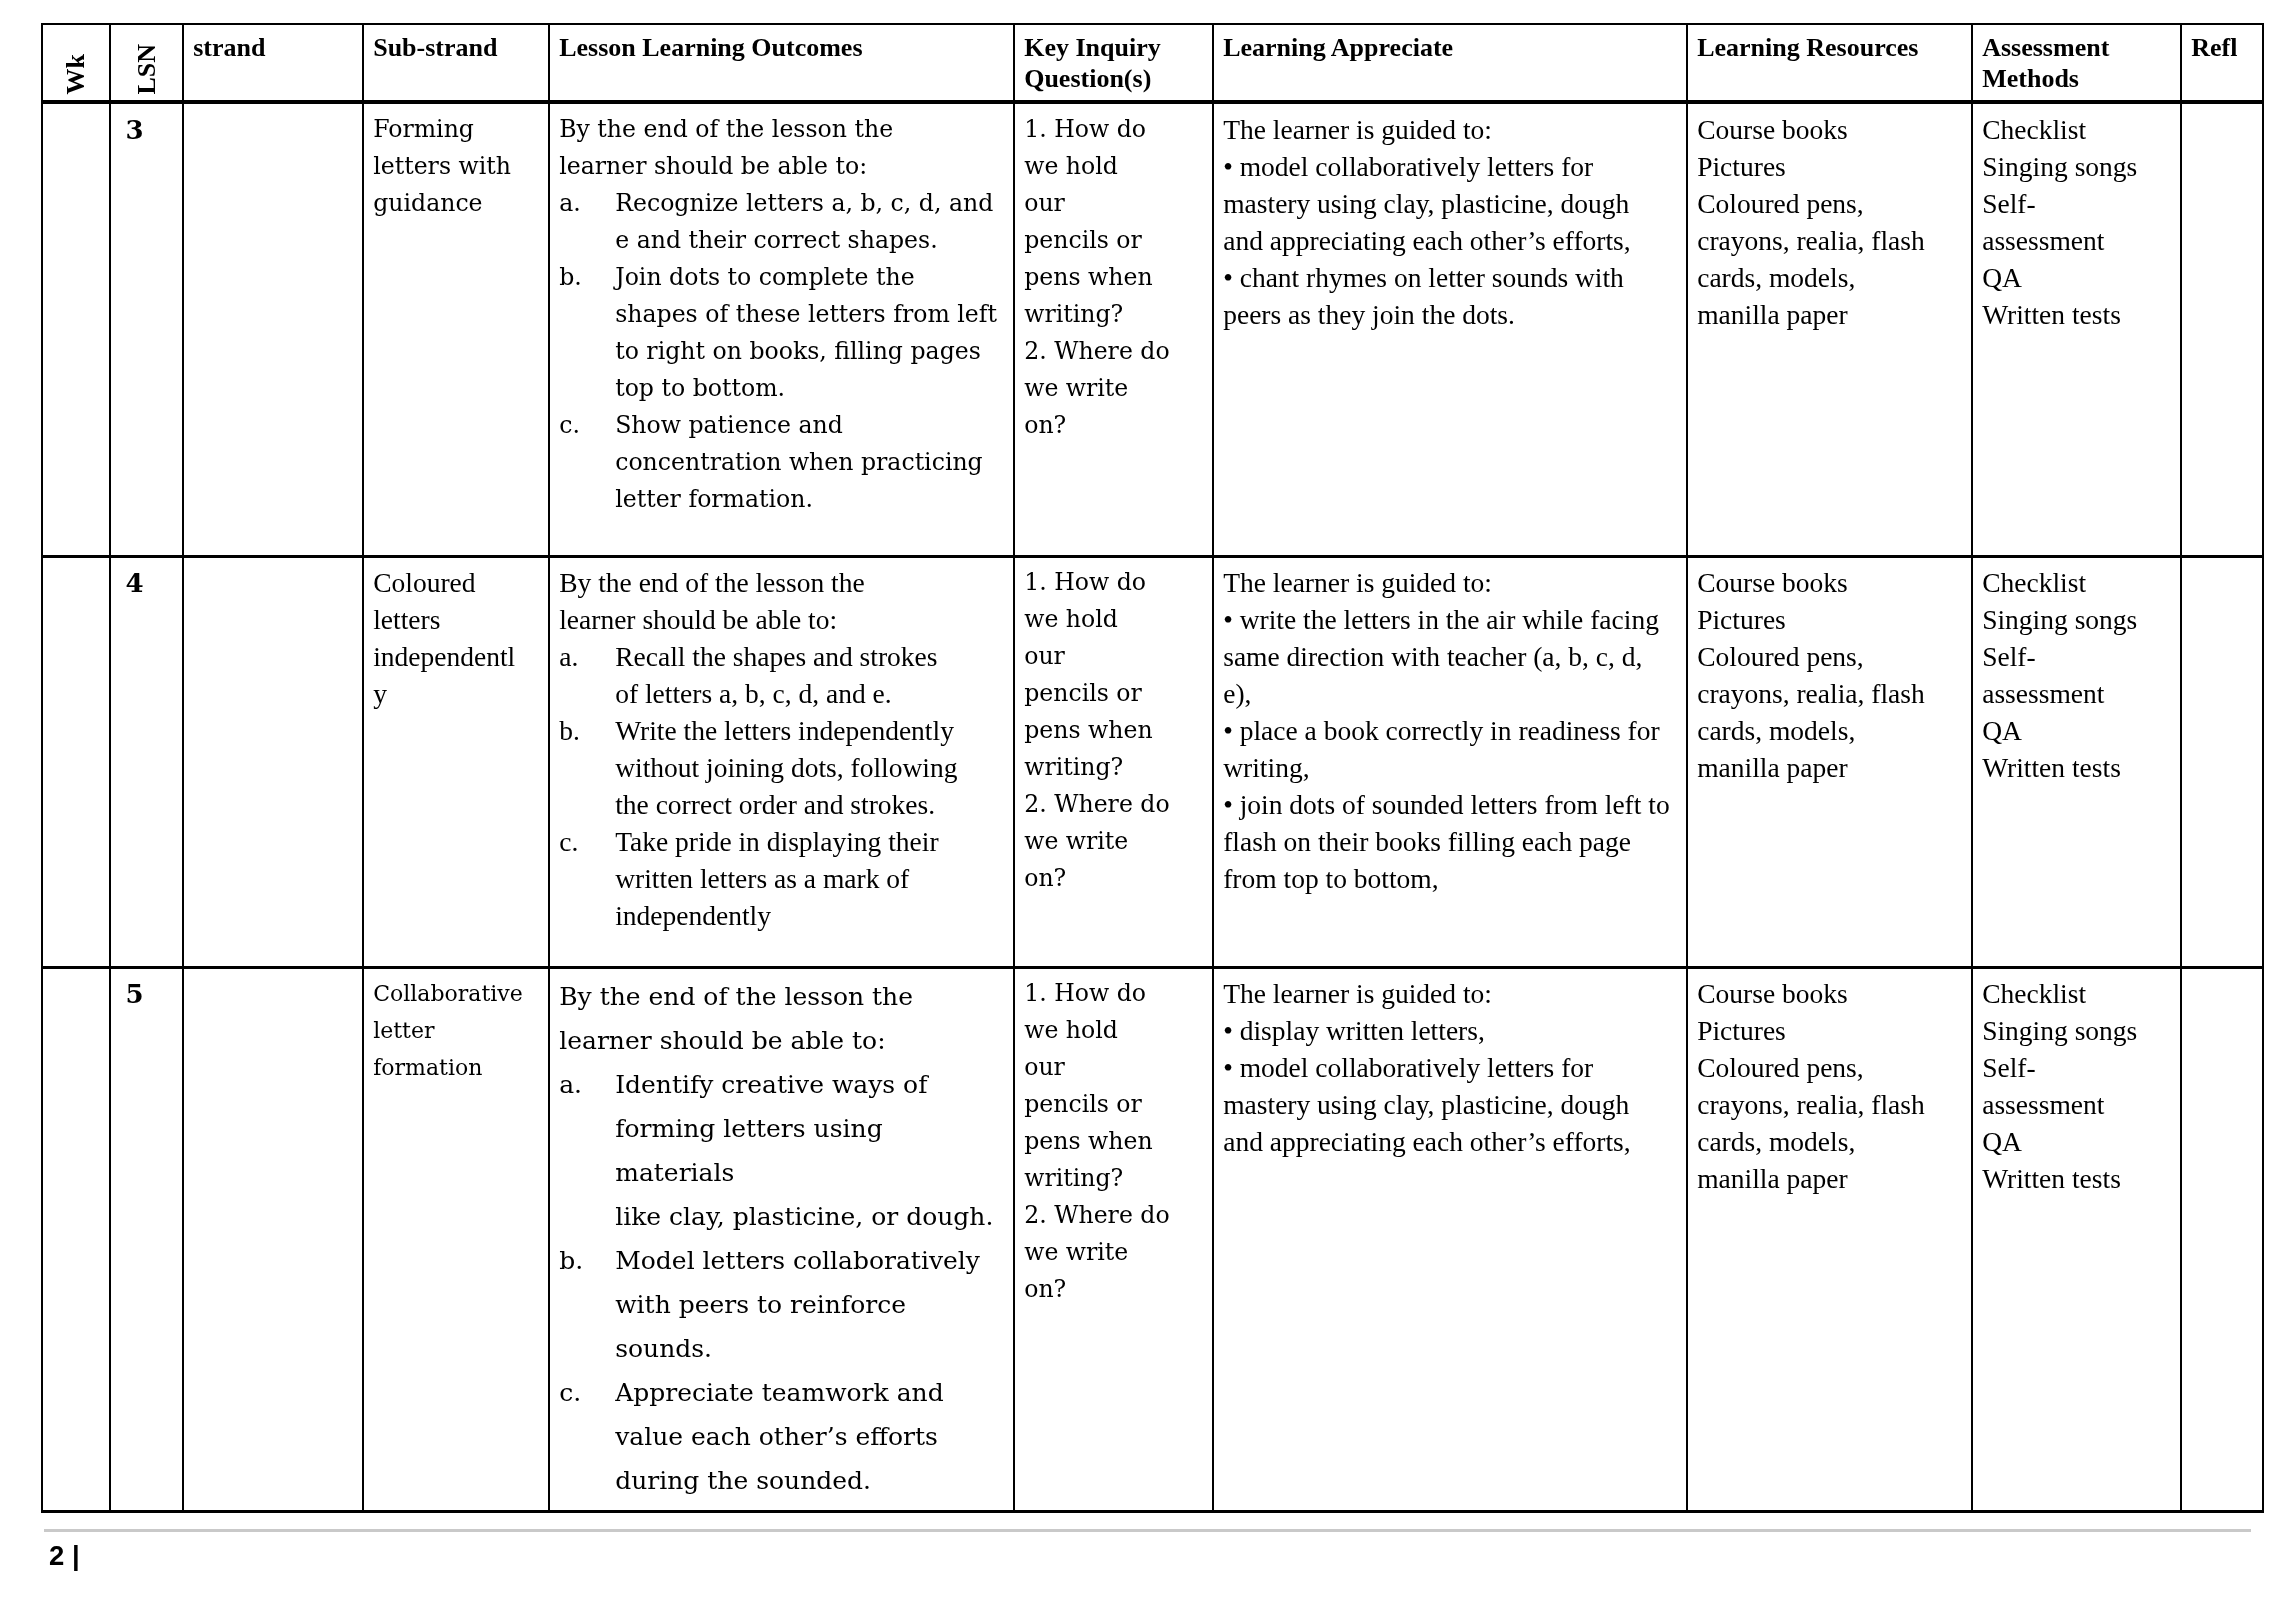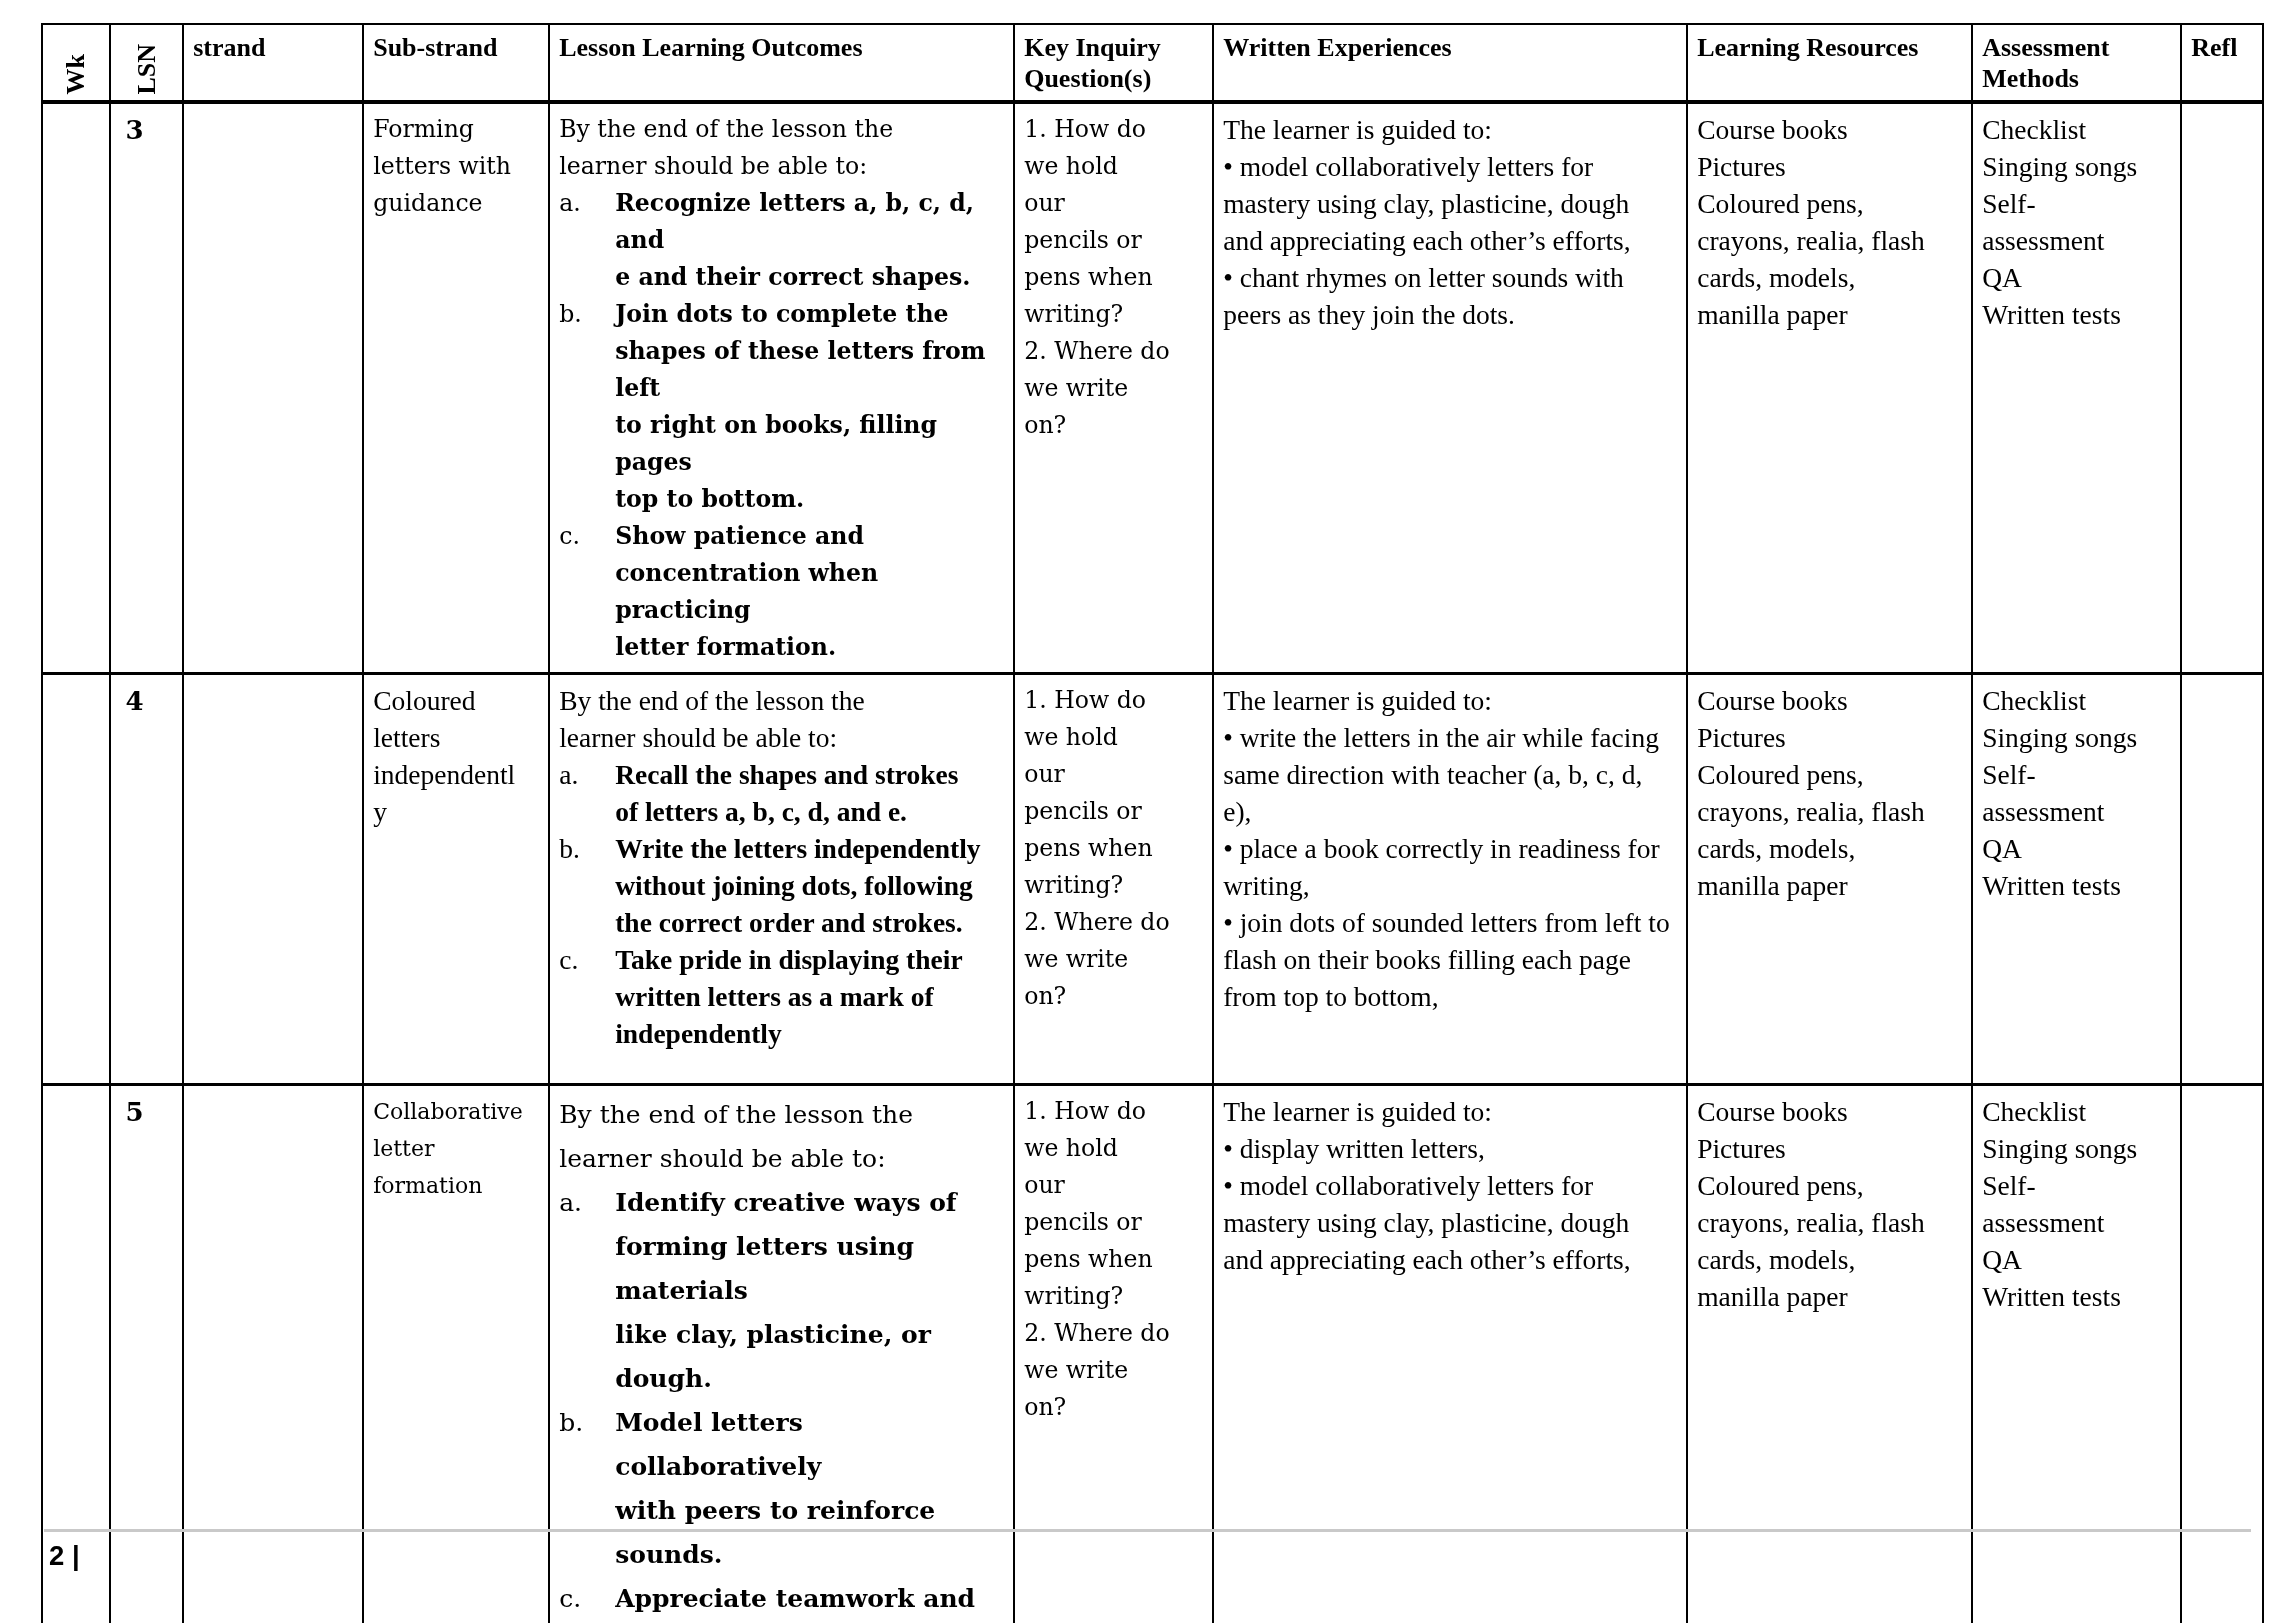--- a/index.html
+++ b/index.html
@@ -15,21 +15,21 @@
   .f-pal{font-family:"DejaVu Serif",serif;font-size:25px;line-height:44px;}
   .f-pal-s{font-family:"DejaVu Serif",serif;font-size:22px;line-height:37px;}
   .f-times{font-family:"Liberation Serif",serif;font-size:27.5px;line-height:37px;}
   .f-lsn{font-family:"DejaVu Serif",serif;font-weight:bold;font-size:26px;line-height:31px;padding:10.5px 0 0 14.4px !important;}
 
   .vcell{position:relative;}
   .vtext{position:absolute;bottom:5.2px;left:50%;transform:translateX(-50%) rotate(180deg);writing-mode:vertical-rl;white-space:nowrap;font-family:"Liberation Serif",serif;font-weight:bold;font-size:26px;}
 
   .oitem{display:flex;}
   .omark{width:56px;flex:none;}
-  .otext{flex:1;font-weight:bold;}
+  .otext{flex:1;}
 
   .footer-rule{position:absolute;left:44px;top:1529px;width:2207px;height:3.3px;background:#c9c9c9;}
   .page-num{position:absolute;left:49px;top:1539px;font-family:"Liberation Sans",sans-serif;font-weight:bold;font-size:27.5px;line-height:33px;}
 </style>
 </head>
 <body>
 
 <div id="page">
 
   <table class="sow">
@@ -51,21 +51,21 @@
         <td class="vcell">
           <span class="vtext">Wk</span>
         </td>
         <td class="vcell">
           <span class="vtext">LSN</span>
         </td>
         <td class="f-head">strand</td>
         <td class="f-head">Sub-strand</td>
         <td class="f-head">Lesson Learning Outcomes</td>
         <td class="f-head">Key Inquiry Question(s)</td>
-        <td class="f-head">Written Experiences</td>
+        <td class="f-head">Learning Appreciate</td>
         <td class="f-head">Learning Resources</td>
         <td class="f-head">Assessment Methods</td>
         <td class="f-head">Refl</td>
       </tr>
     </thead>
 
     <tbody>
 
       <tr style="height:454px">
         <td></td>

